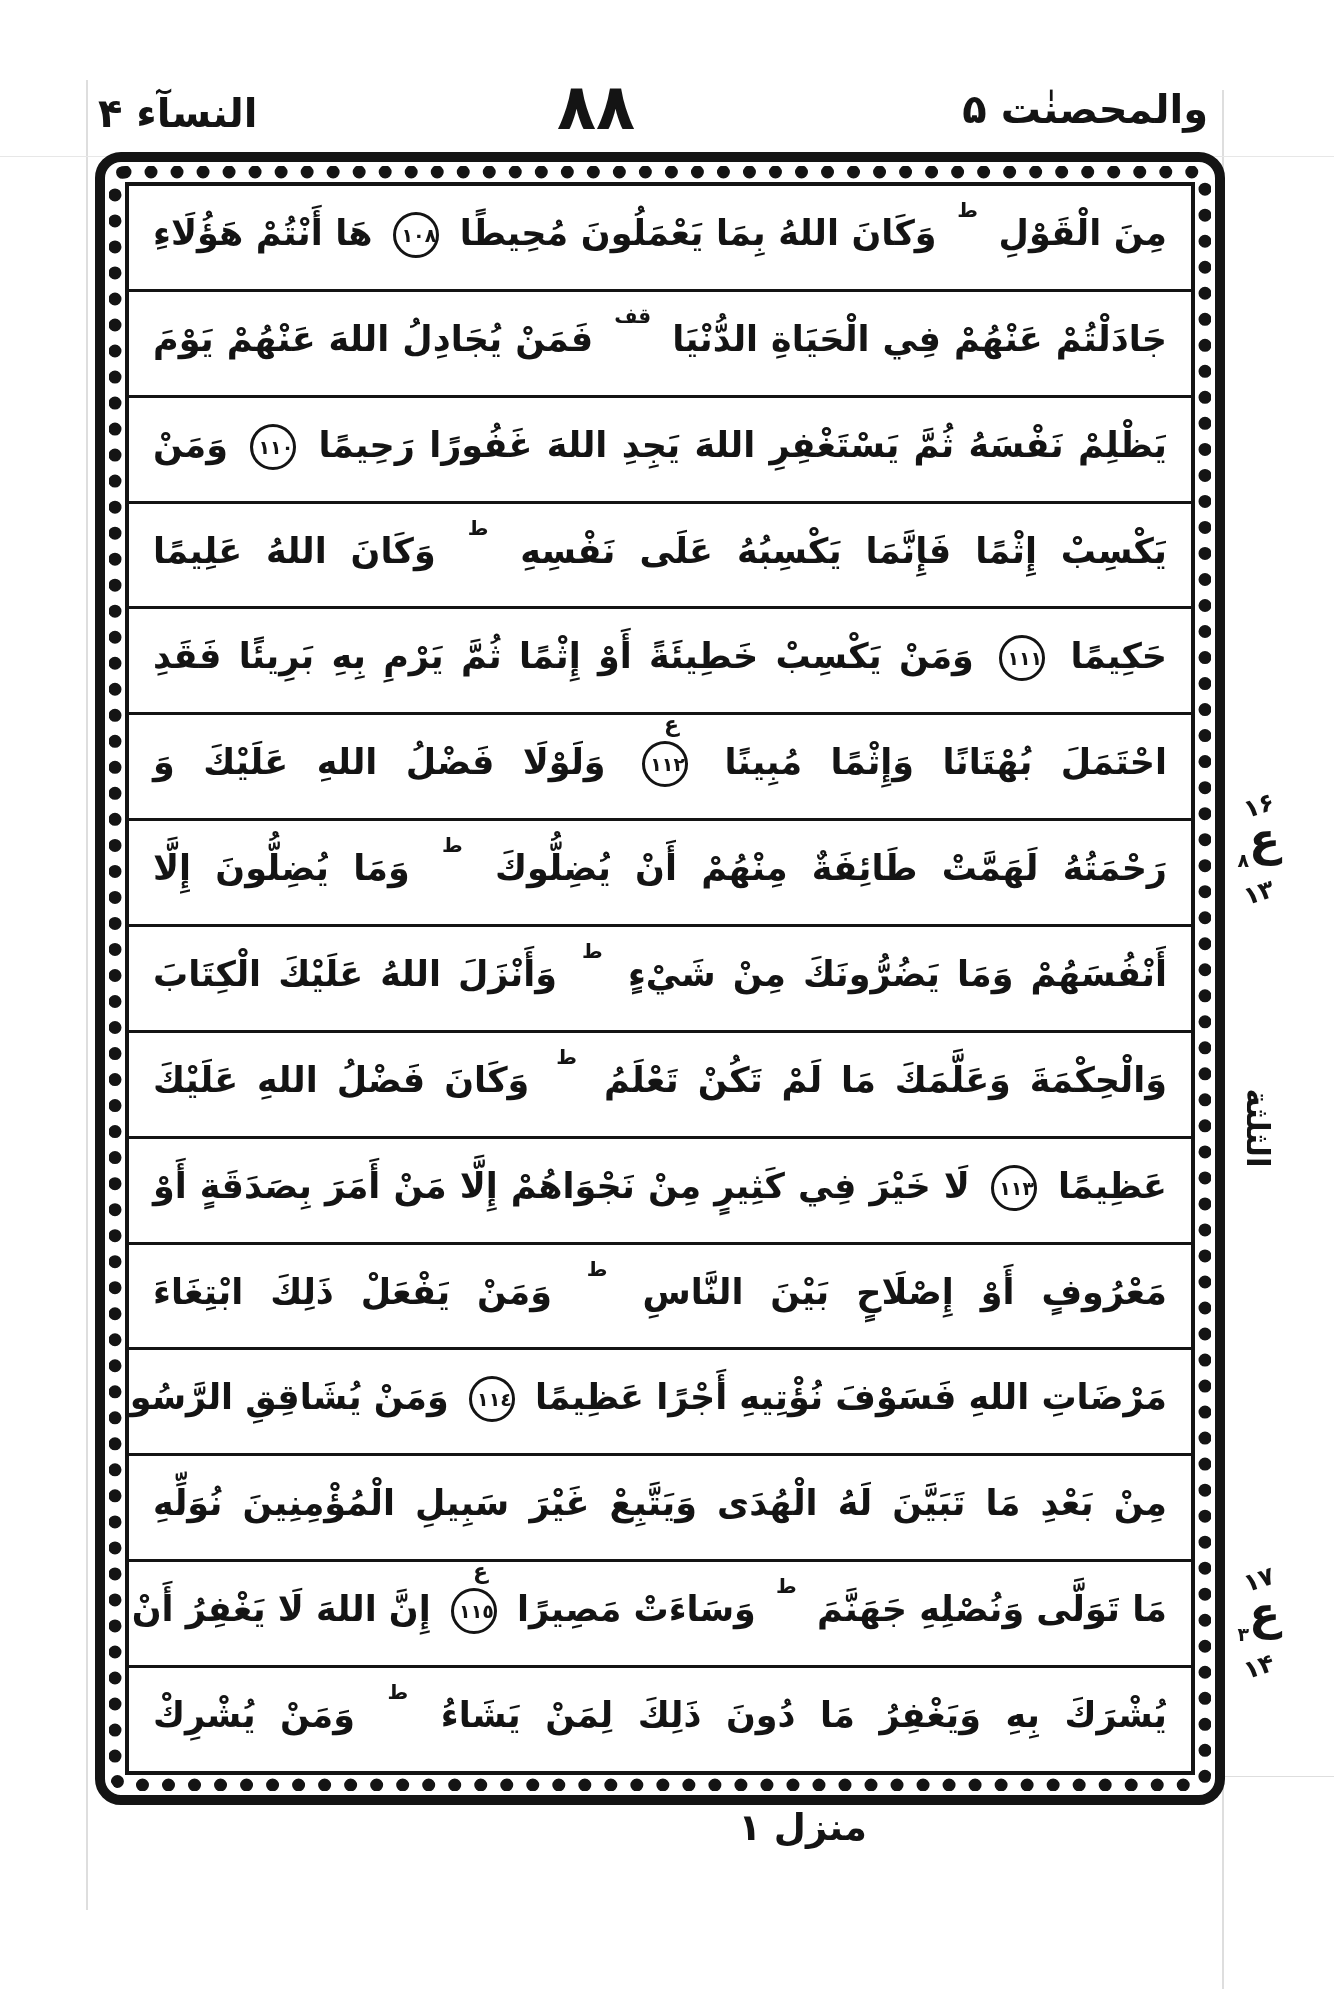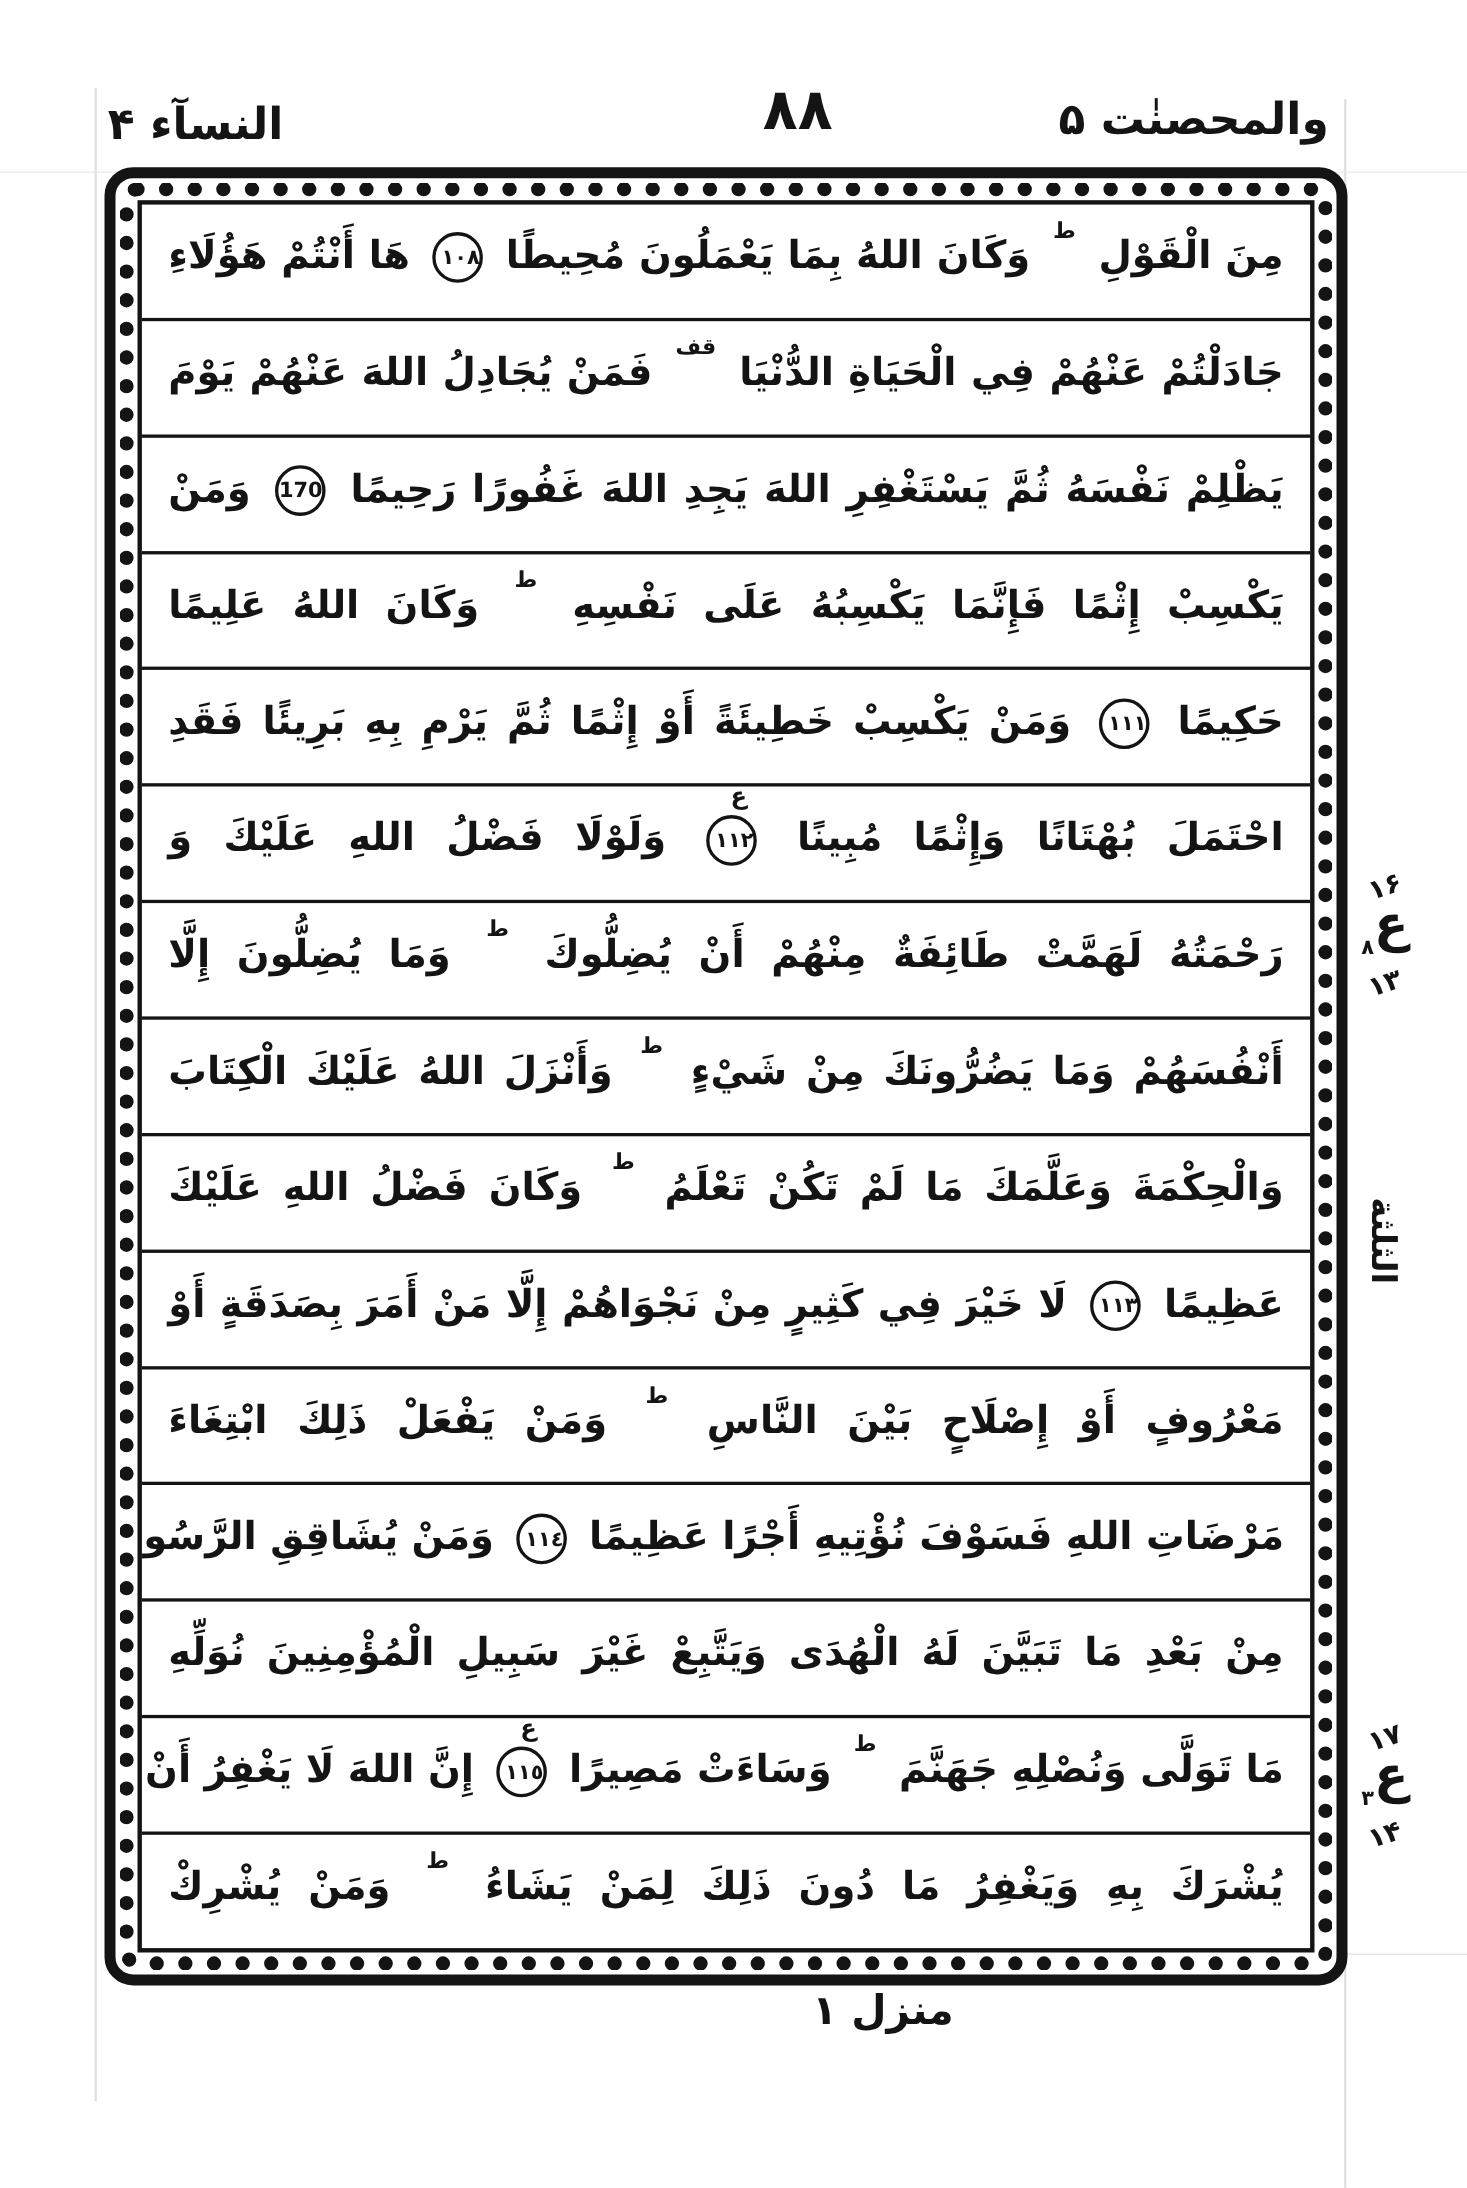--- a/index.html
+++ b/index.html
@@ -10,21 +10,21 @@
   
   .scanline{position:absolute;background:#dedede;}
   #scan-v-left{left:86px;top:80px;width:2px;height:1830px;}
   #scan-v-right{left:1222px;top:90px;width:2px;height:1899px;}
   #scan-h-top{left:0;top:156px;width:1334px;height:1px;background:#e7e7e7;}
   #scan-h-bottom{left:1222px;top:1776px;width:112px;height:1px;}
 
   
   .hdr{position:absolute;font-weight:bold;white-space:nowrap;direction:rtl;}
   #hdr-left{left:98px;top:90px;font-size:40px;}
-  #hdr-center{left:557px;top:70px;width:200px;text-align:right;font-size:52px;}
+  #hdr-center{left:557px;top:70px;width:200px;text-align:left;font-size:64px;}
   #hdr-right{left:950px;top:86px;width:258px;text-align:right;font-size:40px;}
 
   
   #frame{position:absolute;left:95px;top:152px;width:1130px;height:1653px;
     border:10px solid #141414;border-radius:26px;box-sizing:border-box;padding:4px;background:#fff;}
   #frame-dots{width:100%;height:100%;border:13px dotted #141414;border-radius:16px;box-sizing:border-box;padding:3px;}
   #frame-inner{width:100%;height:100%;border:4px solid #141414;box-sizing:border-box;
     display:flex;flex-direction:column;background:#fff;}
 
   
@@ -63,21 +63,21 @@
 
 <div class="hdr" id="hdr-left">النسآء ۴</div>
 <div class="hdr" id="hdr-center">٨٨</div>
 <div class="hdr" id="hdr-right">والمحصنٰت ۵</div>
 
 <div id="frame">
   <div id="frame-dots">
     <div id="frame-inner">
         <div class="line"><span class="txt">مِنَ الْقَوْلِ</span> <span class="pause">ط</span> <span class="txt">وَكَانَ اللهُ بِمَا يَعْمَلُونَ مُحِيطًا</span> <span class="ayah">١٠٨</span> <span class="txt">هَا أَنْتُمْ هَؤُلَاءِ</span></div>
         <div class="line"><span class="txt">جَادَلْتُمْ عَنْهُمْ فِي الْحَيَاةِ الدُّنْيَا</span> <span class="pause">قف</span> <span class="txt">فَمَنْ يُجَادِلُ اللهَ عَنْهُمْ يَوْمَ</span></div>
-        <div class="line"><span class="txt">يَظْلِمْ نَفْسَهُ ثُمَّ يَسْتَغْفِرِ اللهَ يَجِدِ اللهَ غَفُورًا رَحِيمًا</span> <span class="ayah">170</span> <span class="txt">وَمَنْ</span></div>
+        <div class="line"><span class="txt">يَظْلِمْ نَفْسَهُ ثُمَّ يَسْتَغْفِرِ اللهَ يَجِدِ اللهَ غَفُورًا رَحِيمًا</span> <span class="ayah">١١٠</span> <span class="txt">وَمَنْ</span></div>
         <div class="line"><span class="txt">يَكْسِبْ إِثْمًا فَإِنَّمَا يَكْسِبُهُ عَلَى نَفْسِهِ</span> <span class="pause">ط</span> <span class="txt">وَكَانَ اللهُ عَلِيمًا</span></div>
         <div class="line"><span class="txt">حَكِيمًا</span> <span class="ayah">١١١</span> <span class="txt">وَمَنْ يَكْسِبْ خَطِيئَةً أَوْ إِثْمًا ثُمَّ يَرْمِ بِهِ بَرِيئًا فَقَدِ</span></div>
         <div class="line"><span class="txt">احْتَمَلَ بُهْتَانًا وَإِثْمًا مُبِينًا</span> <span class="ayah">١١٢<span class="ruku-flag">ع</span></span> <span class="txt">وَلَوْلَا فَضْلُ اللهِ عَلَيْكَ وَ</span></div>
         <div class="line"><span class="txt">رَحْمَتُهُ لَهَمَّتْ طَائِفَةٌ مِنْهُمْ أَنْ يُضِلُّوكَ</span> <span class="pause">ط</span> <span class="txt">وَمَا يُضِلُّونَ إِلَّا</span></div>
         <div class="line"><span class="txt">أَنْفُسَهُمْ وَمَا يَضُرُّونَكَ مِنْ شَيْءٍ</span> <span class="pause">ط</span> <span class="txt">وَأَنْزَلَ اللهُ عَلَيْكَ الْكِتَابَ</span></div>
         <div class="line"><span class="txt">وَالْحِكْمَةَ وَعَلَّمَكَ مَا لَمْ تَكُنْ تَعْلَمُ</span> <span class="pause">ط</span> <span class="txt">وَكَانَ فَضْلُ اللهِ عَلَيْكَ</span></div>
         <div class="line"><span class="txt">عَظِيمًا</span> <span class="ayah">١١٣</span> <span class="txt">لَا خَيْرَ فِي كَثِيرٍ مِنْ نَجْوَاهُمْ إِلَّا مَنْ أَمَرَ بِصَدَقَةٍ أَوْ</span></div>
         <div class="line"><span class="txt">مَعْرُوفٍ أَوْ إِصْلَاحٍ بَيْنَ النَّاسِ</span> <span class="pause">ط</span> <span class="txt">وَمَنْ يَفْعَلْ ذَلِكَ ابْتِغَاءَ</span></div>
         <div class="line"><span class="txt">مَرْضَاتِ اللهِ فَسَوْفَ نُؤْتِيهِ أَجْرًا عَظِيمًا</span> <span class="ayah">١١٤</span> <span class="txt">وَمَنْ يُشَاقِقِ الرَّسُولَ</span></div>
         <div class="line"><span class="txt">مِنْ بَعْدِ مَا تَبَيَّنَ لَهُ الْهُدَى وَيَتَّبِعْ غَيْرَ سَبِيلِ الْمُؤْمِنِينَ نُوَلِّهِ</span></div>

